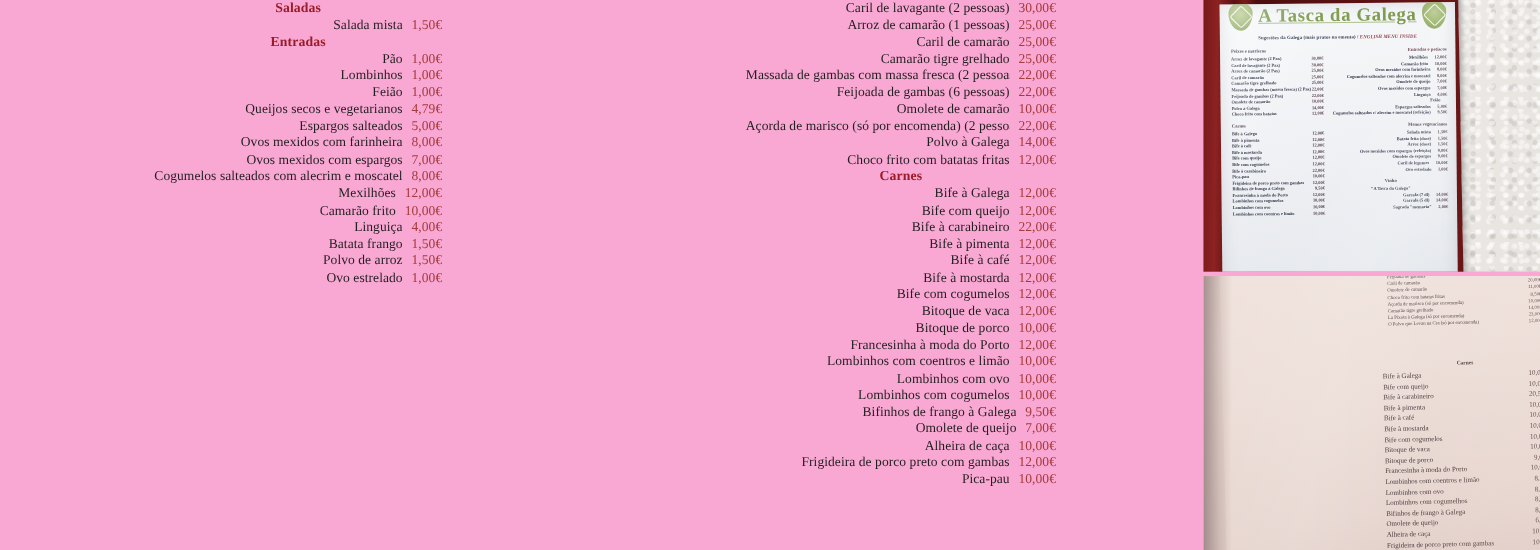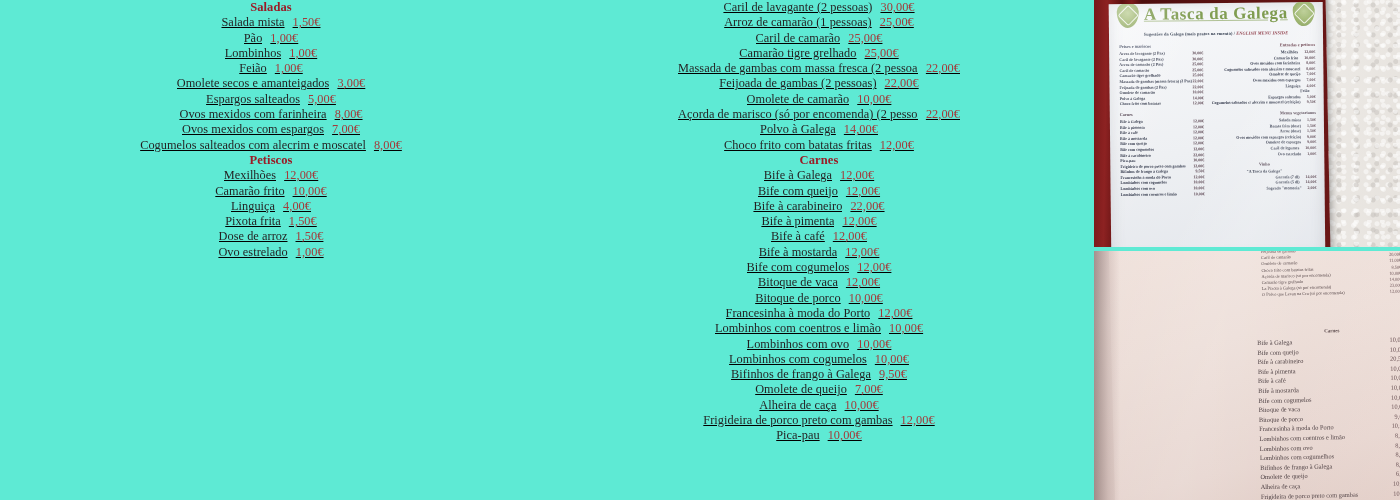--- a/index.html
+++ b/index.html
@@ -12,21 +12,21 @@
     height: 500px;
     overflow: hidden;
     font-family: "Liberation Serif", "DejaVu Serif", serif;
     position: relative;
   }
 
   #page {
     position: relative;
     width: 1400px;
     height: 500px;
-    background: #5eead4;
+    background: #f9a8d4;
   }
 
   
   .menu-col {
     position: absolute;
     top: 0;
   }
   #col-left  { left: 140px; width: 262px; }
   #col-right { left: 678px; width: 282px; }
 
@@ -37,26 +37,25 @@
     color: #9b1b26;
     line-height: 15.3px;
     height: 15.3px;
     letter-spacing: 0.1px;
     white-space: nowrap;
   }
 
   .menu-row {
     display: flex;
     align-items: baseline;
-    justify-content: center;
+    justify-content: flex-end;
     height: 15.3px;
     line-height: 15.3px;
     font-size: 12.3px;
     white-space: nowrap;
-    text-decoration: underline;
   }
   .item-name {
     color: #231f20;
     letter-spacing: 0.05px;
     overflow: hidden;
     text-overflow: clip;
   }
   .item-price {
     color: #a33b3b;
     text-align: right;
@@ -269,71 +268,71 @@
 <body>
 
 <div id="page">
 
   <div class="menu-col" id="col-left">
       <div class="section-heading">Saladas</div>
       <div class="menu-row">
         <span class="item-name">Salada mista</span>
         <span class="item-price">1,50€</span>
       </div>
+      <div class="section-heading">Entradas</div>
       <div class="menu-row">
         <span class="item-name">Pão</span>
         <span class="item-price">1,00€</span>
       </div>
       <div class="menu-row">
         <span class="item-name">Lombinhos</span>
         <span class="item-price">1,00€</span>
       </div>
       <div class="menu-row">
         <span class="item-name">Feião</span>
         <span class="item-price">1,00€</span>
       </div>
       <div class="menu-row">
-        <span class="item-name">Omolete secos e amanteigados</span>
-        <span class="item-price">3,00€</span>
+        <span class="item-name">Queijos secos e vegetarianos</span>
+        <span class="item-price">4,79€</span>
       </div>
       <div class="menu-row">
         <span class="item-name">Espargos salteados</span>
         <span class="item-price">5,00€</span>
       </div>
       <div class="menu-row">
         <span class="item-name">Ovos mexidos com farinheira</span>
         <span class="item-price">8,00€</span>
       </div>
       <div class="menu-row">
         <span class="item-name">Ovos mexidos com espargos</span>
         <span class="item-price">7,00€</span>
       </div>
       <div class="menu-row">
         <span class="item-name">Cogumelos salteados com alecrim e moscatel</span>
         <span class="item-price">8,00€</span>
       </div>
-      <div class="section-heading">Petiscos</div>
       <div class="menu-row">
         <span class="item-name">Mexilhões</span>
         <span class="item-price">12,00€</span>
       </div>
       <div class="menu-row">
         <span class="item-name">Camarão frito</span>
         <span class="item-price">10,00€</span>
       </div>
       <div class="menu-row">
         <span class="item-name">Linguiça</span>
         <span class="item-price">4,00€</span>
       </div>
       <div class="menu-row">
-        <span class="item-name">Pixota frita</span>
+        <span class="item-name">Batata frango</span>
         <span class="item-price">1,50€</span>
       </div>
       <div class="menu-row">
-        <span class="item-name">Dose de arroz</span>
+        <span class="item-name">Polvo de arroz</span>
         <span class="item-price">1,50€</span>
       </div>
       <div class="menu-row">
         <span class="item-name">Ovo estrelado</span>
         <span class="item-price">1,00€</span>
       </div>
     </div>
 
   <div class="menu-col" id="col-right">
       <div class="menu-row">
@@ -350,21 +349,21 @@
       </div>
       <div class="menu-row">
         <span class="item-name">Camarão tigre grelhado</span>
         <span class="item-price">25,00€</span>
       </div>
       <div class="menu-row">
         <span class="item-name">Massada de gambas com massa fresca (2 pessoas)</span>
         <span class="item-price">22,00€</span>
       </div>
       <div class="menu-row">
-        <span class="item-name">Feijoada de gambas (2 pessoas)</span>
+        <span class="item-name">Feijoada de gambas (6 pessoas)</span>
         <span class="item-price">22,00€</span>
       </div>
       <div class="menu-row">
         <span class="item-name">Omolete de camarão</span>
         <span class="item-price">10,00€</span>
       </div>
       <div class="menu-row">
         <span class="item-name">Açorda de marisco (só por encomenda) (2 pessoas)</span>
         <span class="item-price">22,00€</span>
       </div>

